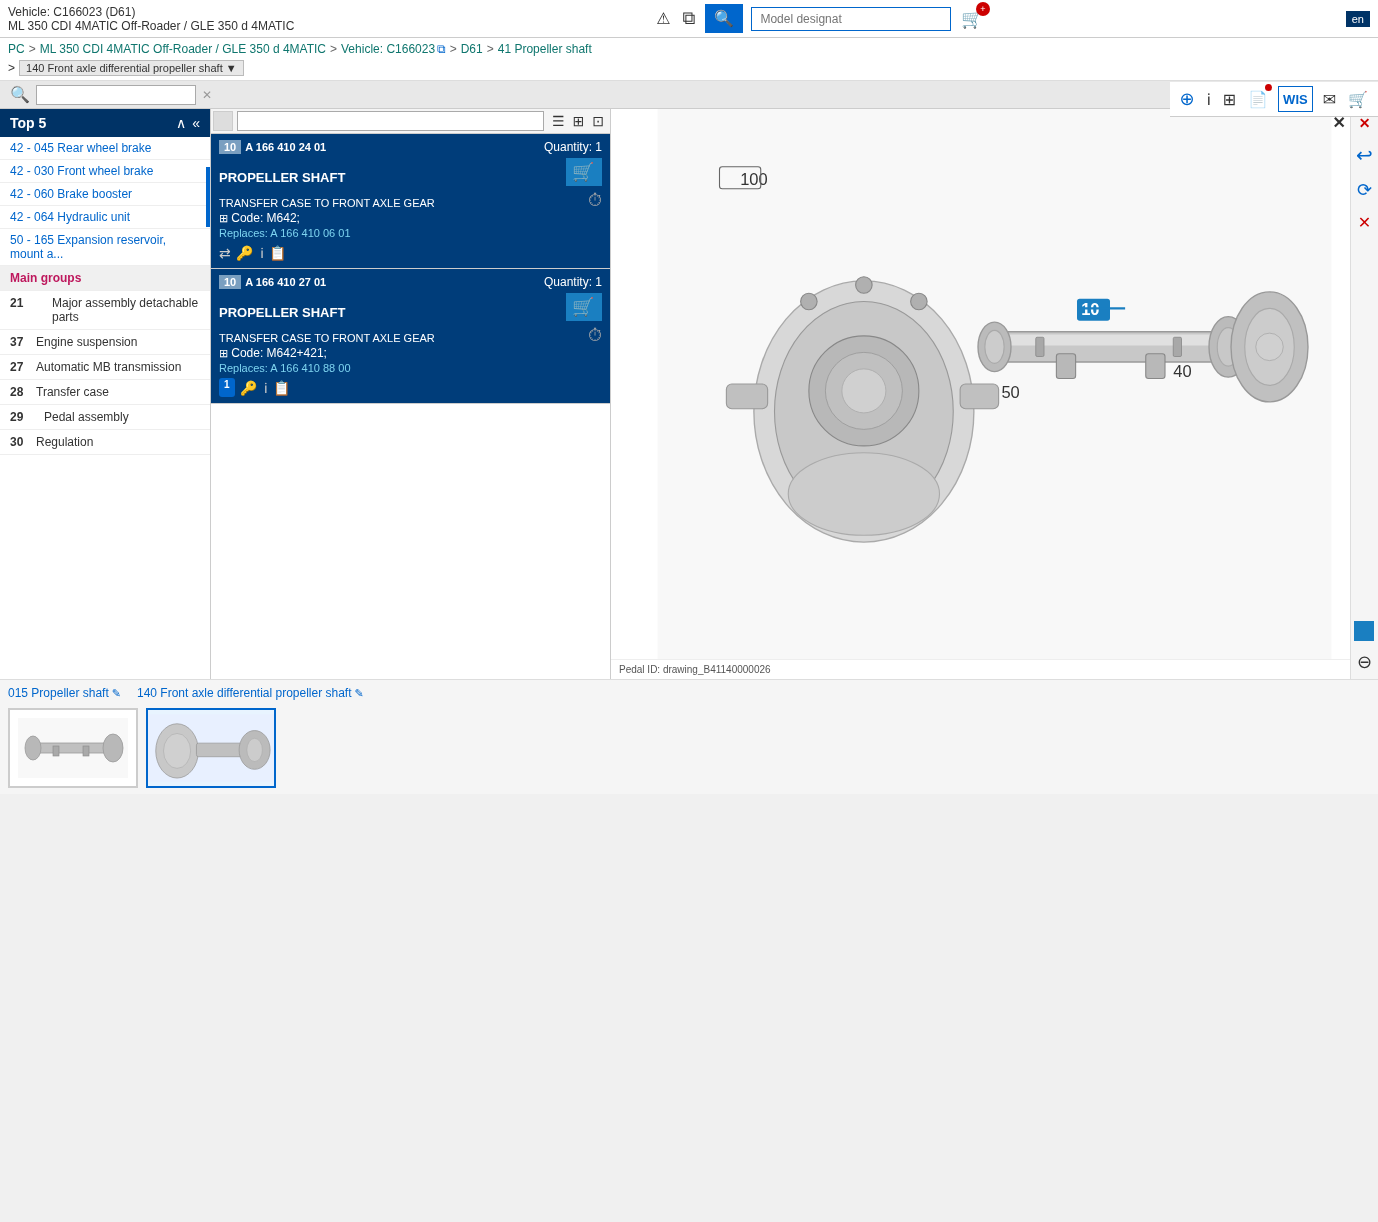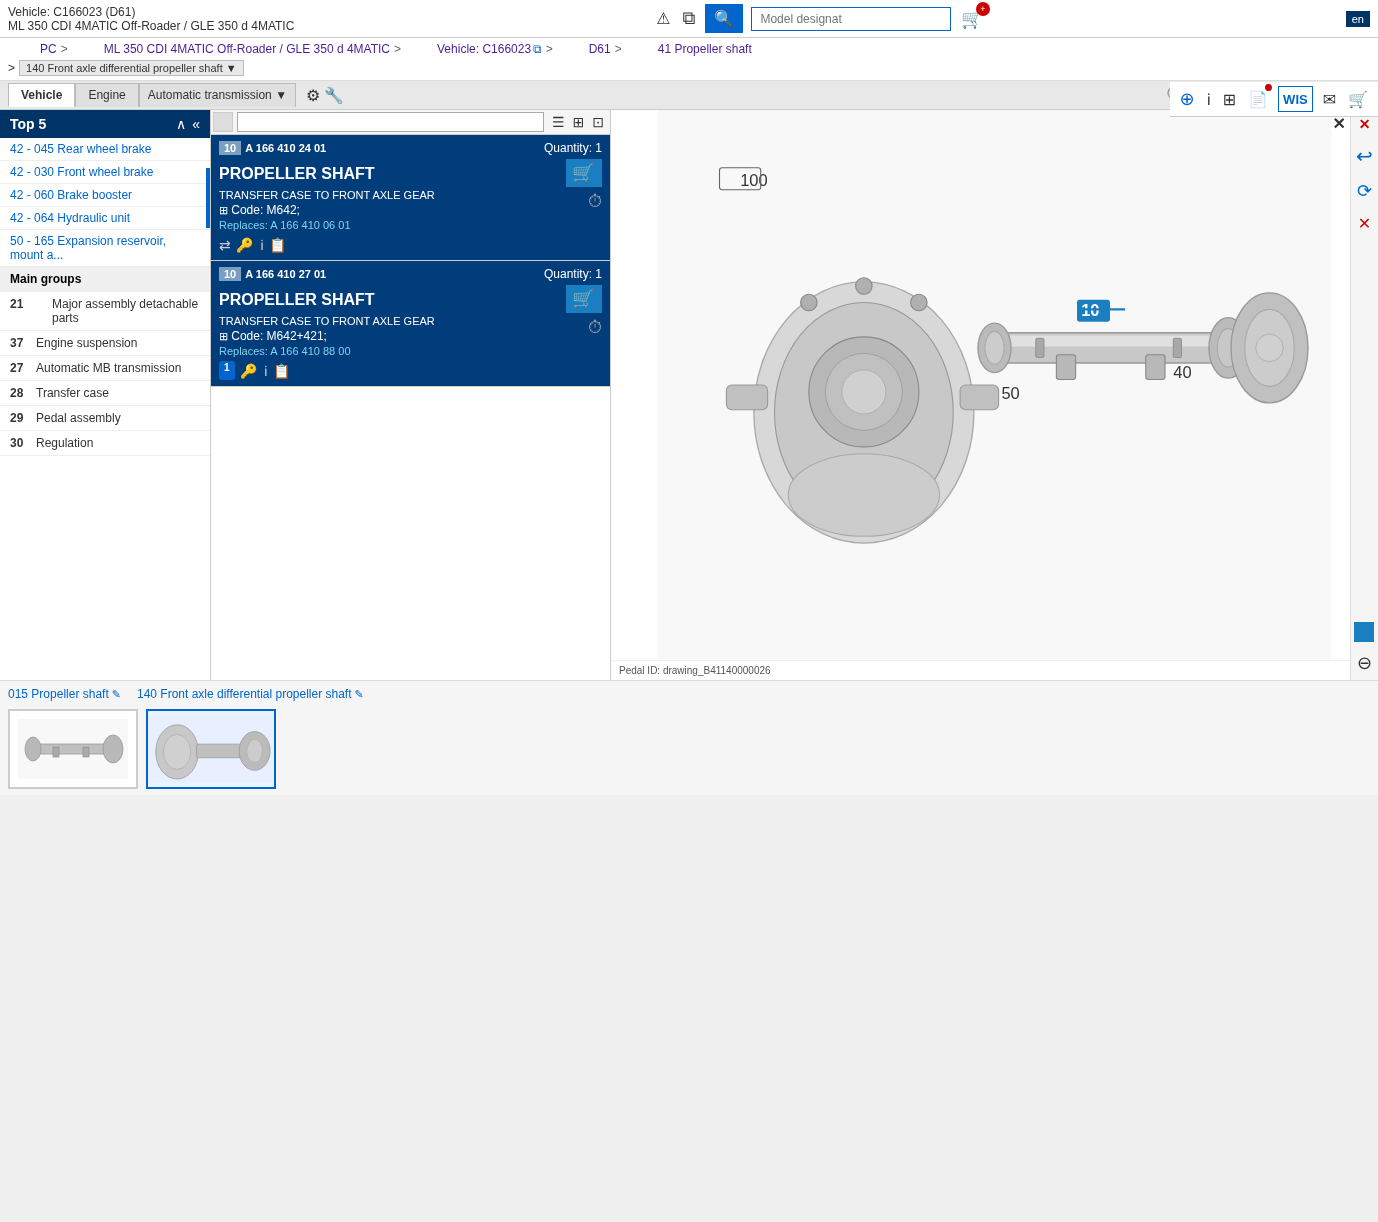--- a/index.html
+++ b/index.html
@@ -13,21 +13,21 @@
     .header-right { display: flex; align-items: center; gap: 6px; }
     .lang-badge { background: #003366; color: #fff; padding: 2px 6px; font-size: 11px; }
     .search-box-header { border: 1px solid #0066cc; padding: 4px 8px; width: 200px; outline: none; }
     .icon-btn { background: none; border: none; cursor: pointer; color: #333; font-size: 16px; padding: 2px; }
     .cart-badge-wrap { position: relative; display: inline-block; }
     .cart-count { position: absolute; top: -4px; right: -4px; background: #cc0000; color: #fff; border-radius: 50%; width: 14px; height: 14px; font-size: 9px; display: flex; align-items: center; justify-content: center; }
 
     
     .breadcrumb { background: #fff; padding: 4px 8px; border-bottom: 1px solid #ddd; font-size: 11px; color: #0066cc; display: flex; align-items: center; flex-wrap: wrap; gap: 2px; }
     .breadcrumb span { color: #333; }
-    .breadcrumb a { color: #4c1d95; text-decoration: none; cursor: pointer; margin-left: 32px; }
+    .breadcrumb a { color: #0f766e; text-decoration: none; cursor: pointer; }
     .breadcrumb .sep { color: #666; margin: 0 2px; }
     .breadcrumb .sub-row { display: flex; align-items: center; gap: 4px; margin-top: 2px; width: 100%; }
     .dropdown-btn { background: #e8e8e8; border: 1px solid #bbb; padding: 1px 6px; font-size: 11px; cursor: pointer; color: #333; }
 
     
     .toolbar-row { background: #e8e8e8; padding: 2px 8px; border-bottom: 1px solid #ccc; display: flex; align-items: center; justify-content: space-between; }
     .tabs { display: flex; gap: 0; }
     .tab { background: #e0e0e0; border: 1px solid #bbb; border-bottom: none; padding: 4px 12px; cursor: pointer; color: #333; font-size: 12px; }
     .tab.active { background: #fff; border-bottom: 1px solid #fff; font-weight: bold; }
     .tab-dropdown { background: #e0e0e0; border: 1px solid #bbb; border-bottom: none; padding: 4px 8px; cursor: pointer; color: #333; font-size: 12px; }
@@ -38,37 +38,37 @@
     .main-layout { display: flex; height: calc(1222px - 160px); }
 
     
     .sidebar { width: 211px; background: #fff; border-right: 1px solid #ccc; display: flex; flex-direction: column; overflow: hidden; }
     .sidebar-header { background: #003366; color: #fff; padding: 6px 10px; display: flex; align-items: center; justify-content: space-between; }
     .sidebar-header-title { font-weight: bold; font-size: 14px; color: #fff; }
     .sidebar-header-icons { display: flex; gap: 6px; }
     .sidebar-icon-btn { background: none; border: none; cursor: pointer; color: #fff; font-size: 14px; }
     .sidebar-list { list-style: none; flex: 1; overflow-y: auto; }
     .sidebar-list li { padding: 4px 10px; border-bottom: 1px solid #eee; cursor: pointer; color: #333; font-size: 12px; }
-    .sidebar-list li.section-header { font-weight: bold; color: #000000; background: #f0f0f0; padding: 5px 10px; cursor: default; }
+    .sidebar-list li.section-header { font-weight: bold; color: #be185d; background: #f0f0f0; padding: 5px 10px; cursor: default; }
     .sidebar-list li.group-item { padding-left: 10px; }
 
     
     .center-panel { width: 400px; border-right: 1px solid #ccc; display: flex; flex-direction: column; background: #fff; }
     .center-toolbar { display: flex; align-items: center; border-bottom: 1px solid #ccc; padding: 2px; background: #f5f5f5; }
     .center-toolbar-btn { background: none; border: none; cursor: pointer; font-size: 14px; padding: 2px 4px; color: #333; }
     .center-search-bar { flex: 1; border: 1px solid #aaa; padding: 2px 4px; margin: 0 4px; }
     .parts-list { flex: 1; overflow-y: auto; }
     .part-item { border-bottom: 1px solid #ccc; padding: 6px 8px; }
     .part-item.selected { background: #003d7a; color: #fff; }
     .part-item.selected .part-code { color: #7dd4f0; }
     .part-item.selected .part-replaces { color: #7dd4f0; }
     .part-item-top { display: flex; justify-content: space-between; align-items: flex-start; }
     .part-number { font-size: 11px; font-weight: bold; }
     .part-qty { display: flex; align-items: center; gap: 4px; font-size: 11px; text-align: right; }
-    .part-name { font-weight: bold; font-size: 16px; margin: 6px 0; }
+    .part-name { font-weight: bold; font-size: 13px; margin: 12px 0; }
     .part-desc { font-size: 11px; margin-bottom: 2px; }
     .part-code { font-size: 11px; color: #333; margin: 2px 0; display: flex; align-items: center; gap: 3px; }
     .part-replaces { font-size: 11px; color: #0066cc; margin: 2px 0; cursor: pointer; }
     .part-replaces.white { color: #7dd4f0; }
     .part-actions { display: flex; gap: 6px; margin-top: 4px; }
     .part-action-btn { background: none; border: none; cursor: pointer; color: #555; font-size: 14px; }
     .part-item.selected .part-action-btn { color: #ccc; }
     .cart-btn { background: #1a7fc1; color: #fff; border: none; cursor: pointer; padding: 4px 8px; font-size: 18px; display: flex; align-items: center; justify-content: center; width: 36px; height: 28px; }
     .clock-btn { background: none; border: none; cursor: pointer; font-size: 18px; color: #888; }
     .part-item.selected .clock-btn { color: #aaa; }
@@ -149,27 +149,20 @@
   <button class="icon-btn" style="color:#0066cc;font-size:18px;">⊕</button>
   <button class="icon-btn" style="font-size:16px;">ℹ</button>
   <button class="icon-btn" style="font-size:16px;">⊞</button>
   <button class="icon-btn" style="font-size:16px;position:relative;">📄<span style="position:absolute;top:-2px;right:-2px;background:#cc0000;width:7px;height:7px;border-radius:50%;display:inline-block;"></span></button>
   <button class="wis-btn">WIS</button>
   <button class="icon-btn" style="font-size:16px;">✉</button>
   <button class="icon-btn" style="font-size:16px;">🛒</button>
 </div>
 
 <div class="toolbar-row" style="position:relative;top:0;">
-  <div class="tabs">
-    <div class="tab active">Vehicle</div>
-    <div class="tab">Engine</div>
-    <div class="tab-dropdown"><span>Automatic transmission</span> ▼</div>
-    <button class="icon-btn" style="margin-left:8px;font-size:16px;">⚙</button>
-    <button class="icon-btn" style="font-size:16px;">🔧</button>
-  </div>
   <div class="toolbar-right">
     <button class="icon-btn">🔍</button>
     <input type="text" class="toolbar-search" placeholder="" style="">
     <button class="icon-btn" style="font-size:12px;color:#999;">✕</button>
   </div>
 </div>
 
 <div class="main-layout" style="position:relative;height:570px;">
 
   <div class="sidebar">
@@ -197,21 +190,21 @@
           <span>Engine suspension</span>
         </li>
         <li class="group-item" style="display:flex;gap:6px;padding:5px 10px;">
           <span style="font-weight:bold;min-width:20px;">27</span>
           <span>Automatic MB transmission</span>
         </li>
         <li class="group-item" style="display:flex;gap:6px;padding:5px 10px;">
           <span style="font-weight:bold;min-width:20px;">28</span>
           <span>Transfer case</span>
         </li>
-        <li class="group-item" style="display:flex;gap:6px;padding:5px 10px;">
+        <li class="group-item" style="display:flex;gap:14px;padding:5px 10px;">
           <span style="font-weight:bold;min-width:20px;">29</span>
           <span>Pedal assembly</span>
         </li>
         <li class="group-item" style="display:flex;gap:6px;padding:5px 10px;">
           <span style="font-weight:bold;min-width:20px;">30</span>
           <span>Regulation</span>
         </li>
       </ul>
 
       <div style="position:absolute;right:0;top:30px;width:4px;height:60px;background:#0066cc;"></div>

